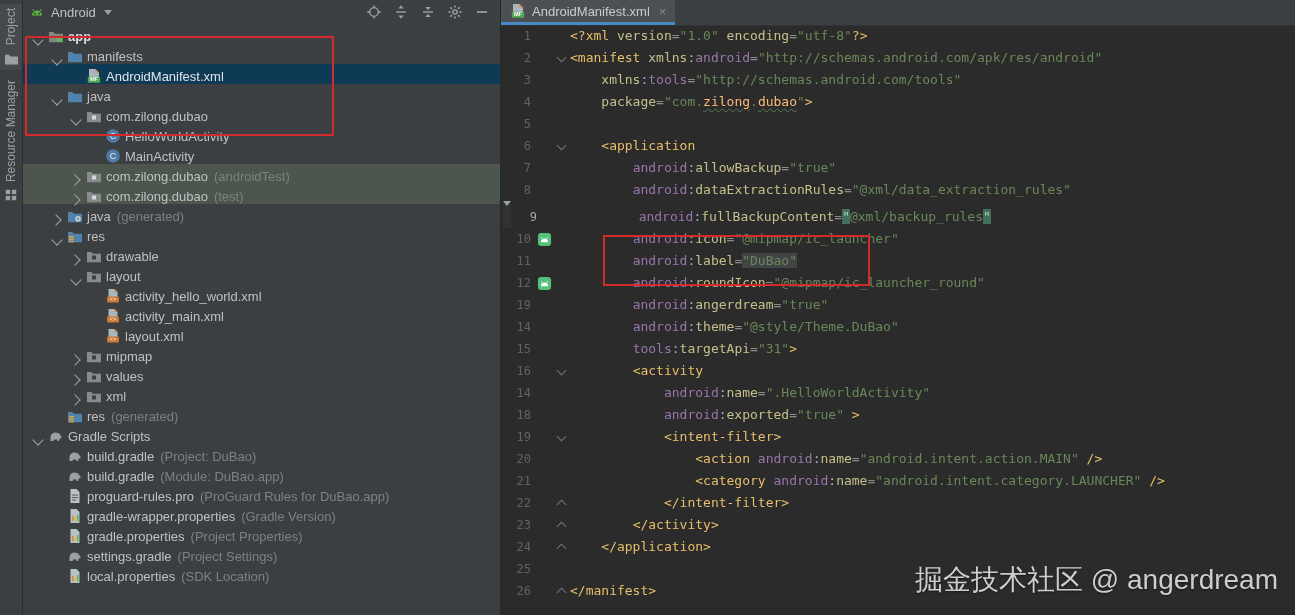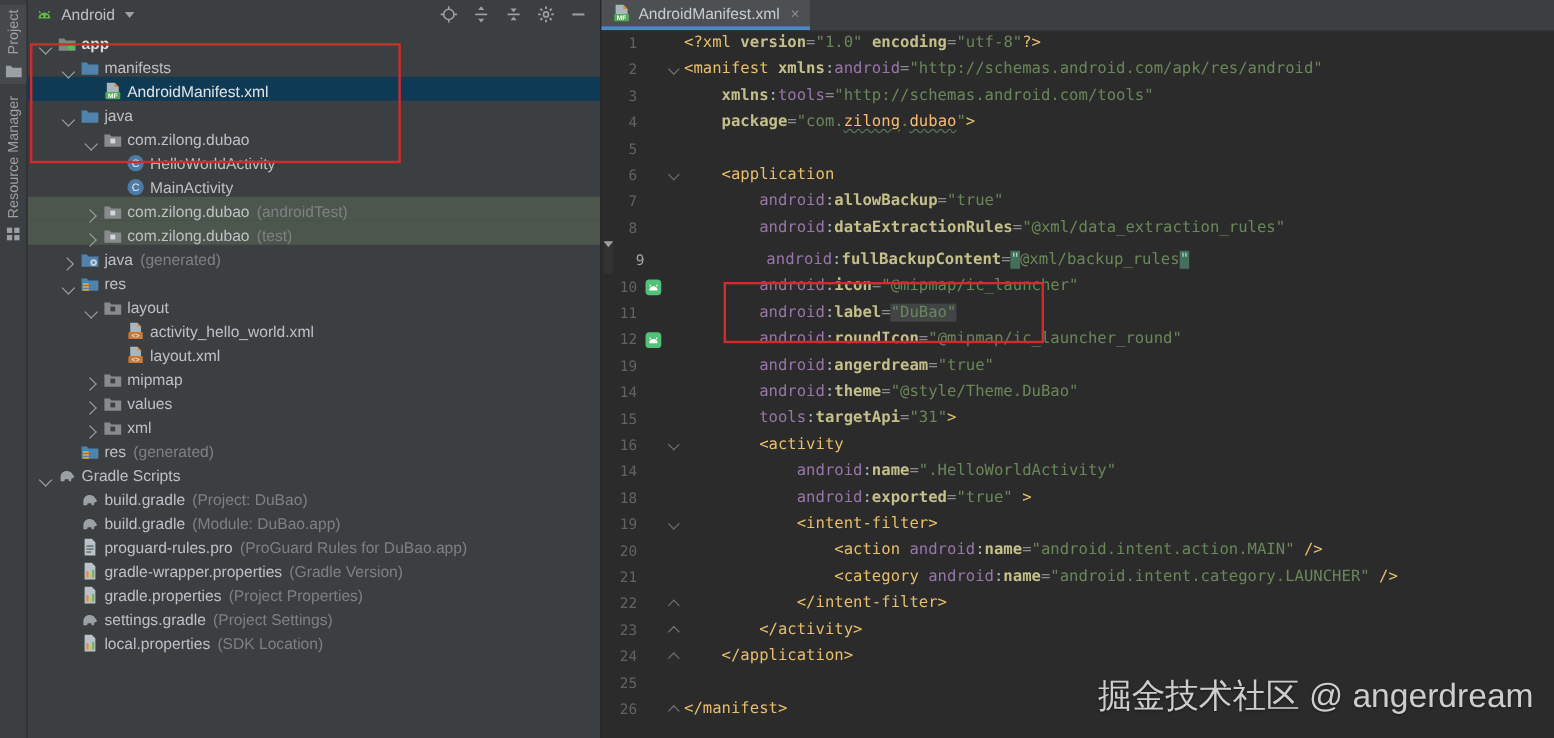--- a/index.html
+++ b/index.html
@@ -40,21 +40,21 @@
   .cline.caret{background:#323232;}
   .lnum{width:30px;flex:none;text-align:right;color:#606366;font-size:12px;padding-right:2px;}
   .cline.caret .lnum{color:#a7a7a7;}
   .gslot{width:22px;flex:none;display:flex;align-items:center;justify-content:center;}
   .fslot{width:13px;flex:none;display:flex;align-items:center;justify-content:center;cursor:pointer;}
   .fch{display:inline-block;width:6px;height:6px;border-right:1.5px solid #707376;border-bottom:1.5px solid #707376;}
   .fch.start{transform:rotate(45deg);margin-top:-2px;}
   .fch.end{transform:rotate(-135deg);margin-top:2px;}
   .codetxt{padding-left:2px;}
   .tag{color:#e8bf6a;}
-  .attr{color:#c5c08b;font-weight:bold;text-align:center;}
+  .attr{color:#c5c08b;font-weight:normal;text-align:center;}
   .ns{color:#9876aa;}
   .eq{color:#8c8c8c;}
   .str{color:#6a8759;}
   .pln{color:#a9b7c6;}
   .strhl{color:#a8d8b8;background:#43705c;}
   .strbox{color:#6a8759;background:#414546;}
   .typo{color:#fdba74;text-decoration:underline wavy #587a58;text-decoration-thickness:1px;text-underline-offset:2px;}
   
   .redbox{position:absolute;border:2px solid #d22b2b;z-index:5;pointer-events:none;}
   .redbox.tree-box{left:25px;top:36px;width:305px;height:96px;}
@@ -293,20 +293,34 @@
                   <rect x="2" y="10.4" width="5" height="1.5"></rect>
                   <rect x="2" y="12.8" width="5" height="1.5"></rect>
                 </g>
               </svg>
             </span>
           </span>
           <span class="lbl">res</span>
         </div>
         <div class="trow" style="padding-left:44px">
           <span class="slot">
+            <span class="ch right"></span>
+          </span>
+          <span class="slot">
+            <span class="icn">
+              <svg width="16" height="16" viewBox="0 0 16 16">
+                <path d="M1 4h4.3l1.6 1.8H15v8.5H1z" fill="#878b8e"></path>
+                <rect x="6" y="7.5" width="4" height="4" fill="#3e4142"></rect>
+              </svg>
+            </span>
+          </span>
+          <span class="lbl">drawable</span>
+        </div>
+        <div class="trow" style="padding-left:44px">
+          <span class="slot">
             <span class="ch down"></span>
           </span>
           <span class="slot">
             <span class="icn">
               <svg width="16" height="16" viewBox="0 0 16 16">
                 <path d="M1 4h4.3l1.6 1.8H15v8.5H1z" fill="#878b8e"></path>
                 <rect x="6" y="7.5" width="4" height="4" fill="#3e4142"></rect>
               </svg>
             </span>
           </span>
@@ -318,20 +332,34 @@
             <span class="icn">
               <svg width="16" height="16" viewBox="0 0 16 16">
                 <path d="M3.5 1h6L12.5 4v6h-9z" fill="#aab6bd"></path>
                 <path d="M9.5 1l3 3h-3z" fill="#e0873c"></path>
                 <rect x="2" y="8.6" width="12" height="6" rx="1" fill="#ce7832"></rect>
                 <text x="8" y="13.3" font-size="6" fill="#fff" text-anchor="middle" font-family="sans-serif">&lt;&gt;</text>
               </svg>
             </span>
           </span>
           <span class="lbl">activity_hello_world.xml</span>
+        </div>
+        <div class="trow" style="padding-left:63px">
+          <span class="slot"></span>
+          <span class="slot">
+            <span class="icn">
+              <svg width="16" height="16" viewBox="0 0 16 16">
+                <path d="M3.5 1h6L12.5 4v6h-9z" fill="#aab6bd"></path>
+                <path d="M9.5 1l3 3h-3z" fill="#e0873c"></path>
+                <rect x="2" y="8.6" width="12" height="6" rx="1" fill="#ce7832"></rect>
+                <text x="8" y="13.3" font-size="6" fill="#fff" text-anchor="middle" font-family="sans-serif">&lt;&gt;</text>
+              </svg>
+            </span>
+          </span>
+          <span class="lbl">activity_main.xml</span>
         </div>
         <div class="trow" style="padding-left:63px">
           <span class="slot"></span>
           <span class="slot">
             <span class="icn">
               <svg width="16" height="16" viewBox="0 0 16 16">
                 <path d="M3.5 1h6L12.5 4v6h-9z" fill="#aab6bd"></path>
                 <path d="M9.5 1l3 3h-3z" fill="#e0873c"></path>
                 <rect x="2" y="8.6" width="12" height="6" rx="1" fill="#ce7832"></rect>
                 <text x="8" y="13.3" font-size="6" fill="#fff" text-anchor="middle" font-family="sans-serif">&lt;&gt;</text>

